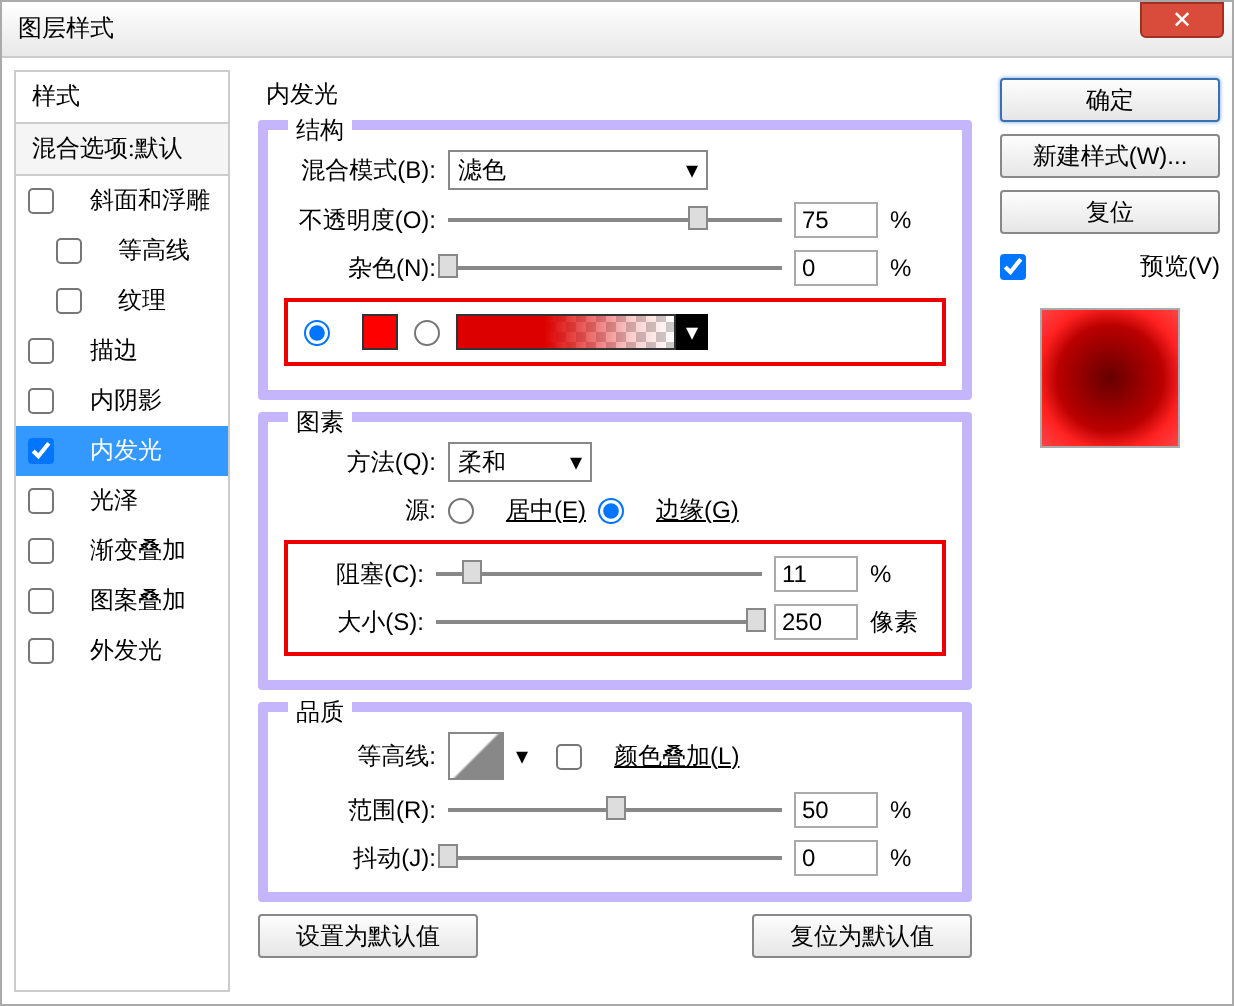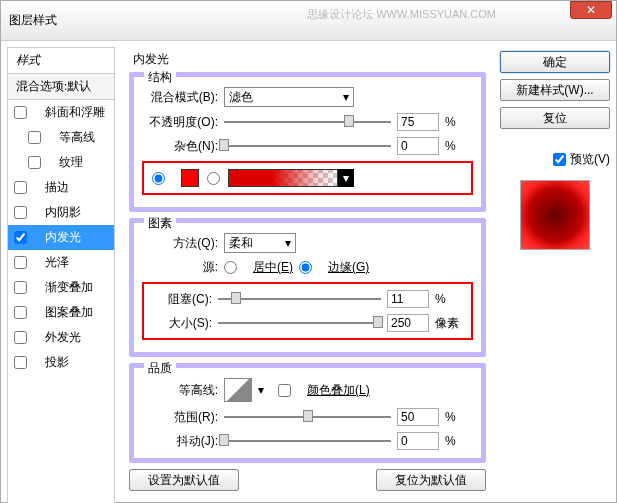--- a/index.html
+++ b/index.html
@@ -1,24 +1,24 @@
 <!DOCTYPE html>
 <html><head>
 <meta charset="utf-8">
 <style>
 * { box-sizing: border-box; margin: 0; padding: 0; font-family: "Microsoft YaHei", sans-serif; font-size: 12px; }
 body { background: #f0f0f0; }
 .window { width: 617px; height: 503px; background: #fff; border: 1px solid #aaa; position: relative; }
-.titlebar { height: 40px; background: linear-gradient(#fff, #e8e8e8); border-bottom: 1px solid #ccc; display: flex; align-items: center; padding: 0 8px; }
+.titlebar { height: 28px; background: linear-gradient(#fff, #e8e8e8); border-bottom: 1px solid #ccc; display: flex; align-items: center; padding: 0 8px; }
 .titlebar-text { flex: 1; }
 .watermark { position: absolute; top: 6px; right: 120px; color: #bbb; font-size: 11px; }
 .close-btn { width: 42px; height: 18px; background: #d94b3a; border: 1px solid #a03020; border-radius: 0 0 3px 3px; color: #fff; display: flex; align-items: center; justify-content: center; font-size: 14px; cursor: pointer; position: absolute; top: 0; right: 4px; }
 .content { display: flex; height: calc(100% - 28px); padding: 6px; gap: 6px; }
 .sidebar { width: 108px; border: 1px solid #ccc; background: #fff; display: flex; flex-direction: column; }
-.sidebar-header { padding: 4px 8px; border-bottom: 1px solid #ccc; font-style: italic; }
+.sidebar-header { padding: 4px 8px; border-bottom: 1px solid #ccc; }
 .sidebar-subheader { padding: 4px 8px; border-bottom: 1px solid #ccc; background: #f5f5f5; font-family: Liberation Serif, serif; }
 .sidebar-item { padding: 4px 6px; display: flex; align-items: center; gap: 16px; cursor: pointer; }
 .sidebar-item.indent { padding-left: 20px; }
 .sidebar-item.selected { background: #3399ff; color: #fff; }
 .sidebar-item input[type=checkbox] { margin-right: 2px; }
 .main { flex: 1; padding: 4px 8px; overflow: hidden; }
 .main-title { margin-bottom: 4px; padding-left: 4px; }
 .group { border: 5px solid #c4b5fd; border-radius: 2px; padding: 10px 8px 8px; margin-bottom: 6px; position: relative; }
 .group-title { position: absolute; top: -8px; left: 10px; background: #fff; padding: 0 4px; }
 .row { display: flex; align-items: center; margin-bottom: 6px; gap: 6px; }
@@ -32,34 +32,33 @@
 .select .arrow { margin-left: auto; }
 .red-box { border: 2px solid #e00; padding: 6px 8px; margin: 4px 0; }
 .color-row { display: flex; align-items: center; gap: 8px; }
 .radio-opt { display: flex; align-items: center; gap: 16px; text-decoration: underline; }
 .swatch-solid { width: 18px; height: 18px; background: #f00; border: 1px solid #333; }
 .gradient-sw { width: 110px; height: 18px; border: 1px solid #333; background: linear-gradient(90deg, #d00 0%, #d00 40%, rgba(221,0,0,0.2) 80%, rgba(221,0,0,0) 100%), repeating-conic-gradient(#ccc 0 25%, #fff 0 50%) 50%/10px 10px; }
 .grad-arrow { width: 16px; height: 18px; background: #000; color: #fff; display: flex; align-items: center; justify-content: center; }
 .right-panel { width: 110px; display: flex; flex-direction: column; gap: 6px; padding-top: 4px; }
 .btn { height: 22px; border: 1px solid #888; background: linear-gradient(#fdfdfd,#e6e6e6); border-radius: 2px; display: flex; align-items: center; justify-content: center; cursor: pointer; }
 .btn.primary { border-color: #3a6fb0; box-shadow: 0 0 2px #6aa0e0; }
-.preview-row { display: flex; align-items: center; gap: 4px; justify-content: flex-end; margin-top: 16px; }
+.preview-row { display: flex; align-items: center; gap: 4px; justify-content: space-between; margin-top: 2px; }
 .preview-box { width: 70px; height: 70px; border: 1px solid #aaa; background: radial-gradient(circle, #600 0%, #b00 55%, #f22 75%, #f44 100%); margin: 6px auto; }
 .contour-sw { width: 28px; height: 24px; border: 1px solid #888; background: linear-gradient(135deg,#fff 48%, #888 52%); display:inline-block; }
 .bottom-btns { display: flex; gap: 10px; justify-content: space-between; margin-top: 6px; }
 .bottom-btns .btn { width: 110px; }
 input[type=radio], input[type=checkbox] { cursor: pointer; }
 </style>
 </head>
 <body>
 
 <div class="window">
   <div class="titlebar">
     <span class="titlebar-text">图层样式</span>
-    <span class="watermark">思缘设计论坛   WWW.MISSYUAN.COM</span>
     <div class="close-btn">
         <span>✕</span>
       </div>
   </div>
   <div class="content">
     <div class="sidebar">
       <div class="sidebar-header">样式</div>
       <div class="sidebar-subheader">混合选项:默认</div>
       <div id="sidebar-items">
           <div class="sidebar-item">
@@ -94,24 +93,20 @@
             <input type="checkbox" style="">
             <span>渐变叠加</span>
           </div>
           <div class="sidebar-item">
             <input type="checkbox" style="">
             <span>图案叠加</span>
           </div>
           <div class="sidebar-item">
             <input type="checkbox" style="">
             <span>外发光</span>
-          </div>
-          <div class="sidebar-item">
-            <input type="checkbox" style="">
-            <span>投影</span>
           </div>
         </div>
     </div>
 
     <div class="main">
       <div class="main-title">内发光</div>
 
       <div class="group">
         <span class="group-title">结构</span>
         <div class="row">

